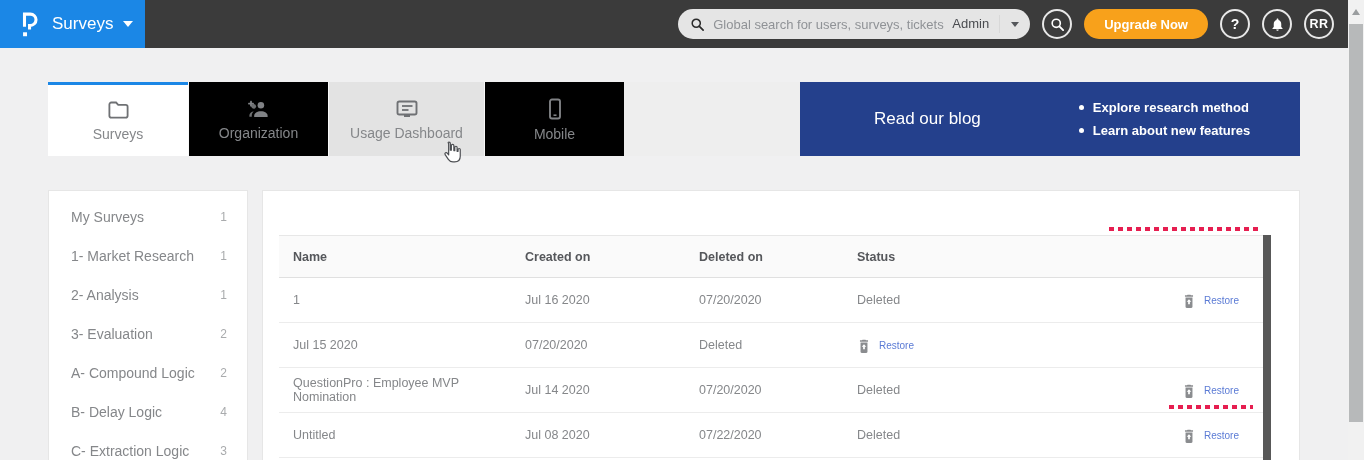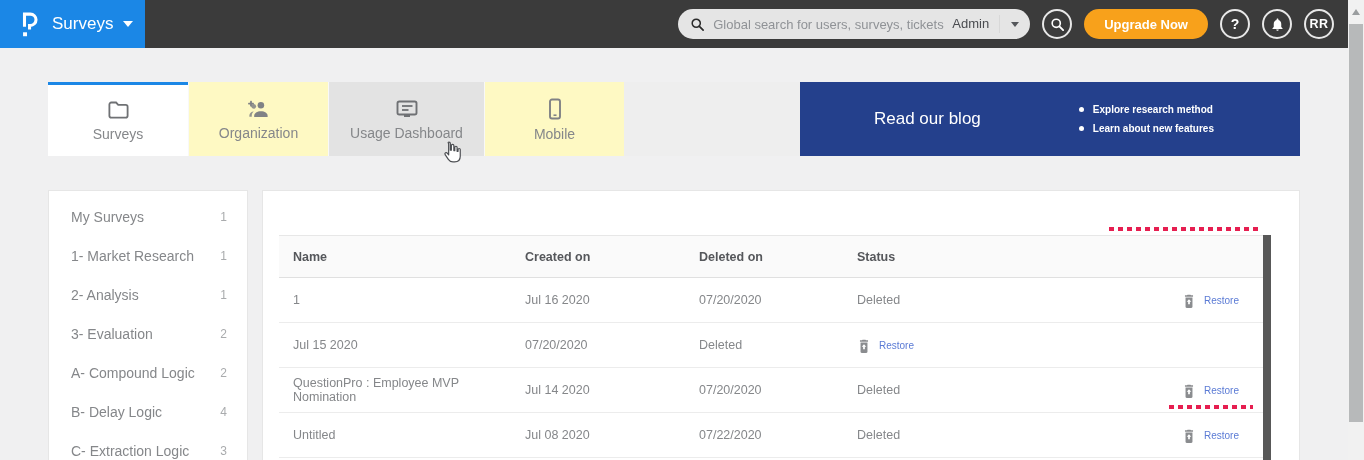--- a/index.html
+++ b/index.html
@@ -23,31 +23,31 @@
   .upgrade-btn { height:30px; border:none; border-radius:16px; background:#f8a11b; color:#fff; font-weight:bold; font-size:13px; padding:0 20px; font-family:inherit; cursor:pointer; }
   .avatar { font-size:12.5px; letter-spacing:.5px; }
 
   
   .page-scrollbar { position:absolute; right:0; top:0; width:16px; height:460px; background:#f1f1f1; z-index:6; }
   .sb-arrow { position:absolute; top:9px; left:4px; width:0; height:0; border-left:4px solid transparent; border-right:4px solid transparent; border-bottom:6px solid #9a9d9f; }
   .sb-thumb { position:absolute; top:24px; left:1px; width:14px; height:398px; background:#b7b9ba; }
 
   
   .tabstrip { position:absolute; left:48px; top:82px; width:1252px; height:74px; display:flex; }
-  .tab { height:74px; display:flex; flex-direction:column; align-items:center; justify-content:center; gap:7px; cursor:pointer; color:#85878a; font-size:14px; background:#fef9c3; border-left:1px solid #f8f8f8; }
+  .tab { height:74px; display:flex; flex-direction:column; align-items:center; justify-content:center; gap:7px; cursor:pointer; color:#85878a; font-size:14px; background:#000000; border-left:1px solid #f8f8f8; }
   .tab-label { line-height:1; }
   .tab-surveys { width:140px; background:#fff; border-top:3px solid #1b87e6; border-left:none; }
   .tab-organization { width:140px; }
   .tab-usage { width:156px; background:#e3e3e3; }
   .tab-mobile { width:140px;text-align:center; }
   .tab-filler { flex:1; background:#eeeeee; }
   .banner { width:500px; height:74px; background:#24408c; display:flex; align-items:center; cursor:pointer; }
   .banner-title { color:#fff; font-size:17px; margin-left:74px; }
   .banner-bullets { margin-left:98px; display:flex; flex-direction:column; gap:8px; }
-  .banner-bullet { color:#fff; font-size:10px; font-weight:bold; display:flex; align-items:center; gap:9px; }
+  .banner-bullet { color:#fff; font-size:13px; font-weight:bold; display:flex; align-items:center; gap:9px; }
   .bullet-dot { width:5px; height:5px; border-radius:50%; background:#fff; flex:none; }
 
   
   .sidebar-card { position:absolute; left:48px; top:190px; width:200px; height:280px; background:#fff; border:1px solid #e6e6e6; padding-top:6px; }
   .side-item { height:39px; display:flex; align-items:center; justify-content:space-between; padding:0 20px 0 22px; cursor:pointer; }
   .side-label { color:#85878a; font-size:14px; }
   .side-count { color:#a9abad; font-size:12px; }
 
   
   .main-card { position:absolute; left:262px; top:190px; width:1038px; height:280px; background:#fff; border:1px solid #e6e6e6; }

